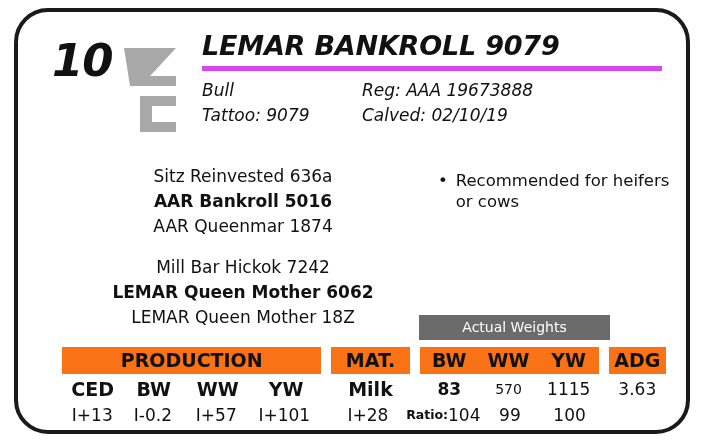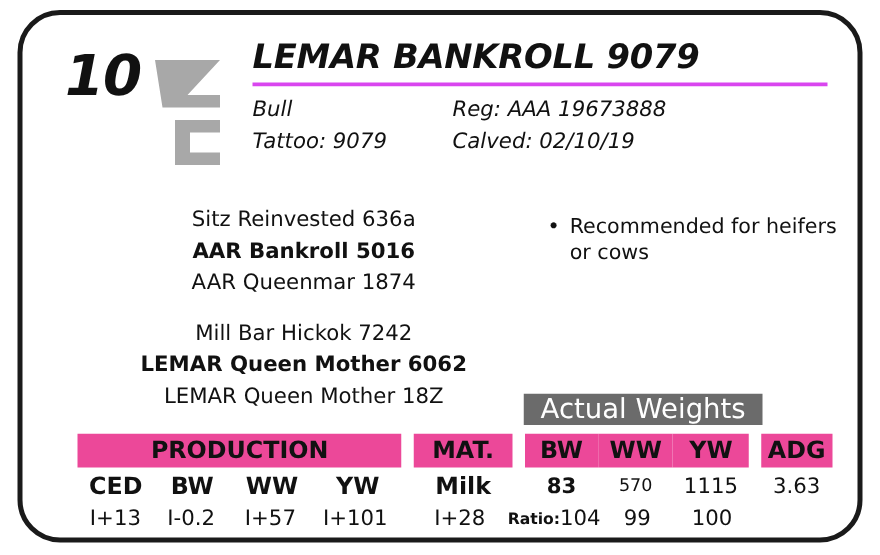--- a/index.html
+++ b/index.html
@@ -56,21 +56,21 @@
     position: absolute;
     left: 150px;
     top: 0px;
     width: 460px;
   }
   .animal-name {
     font-size: 27px;
     font-weight: bold;
     letter-spacing: -0.2px;
     padding-bottom: 5px;
-    border-bottom: 3px solid #d946ef;
+    border-bottom: 5px solid #d946ef;
     white-space: nowrap;
   }
   .hdr-grid {
     display: flex;
     margin-top: 7px;
     font-size: 17px;
   }
   .hdr-col-1 { width: 160px; }
   .hdr-col-2 { width: 300px; }
   .hdr-grid .line { line-height: 25px; white-space: nowrap; }
@@ -105,37 +105,37 @@
 
   
   .actual-weights-hdr {
     position: absolute;
     left: 401px;
     top: 303px;
     width: 191px;
     height: 25px;
     background: #6b6b6b;
     color: #ffffff;
-    font-size: 22px;
+    font-size: 14px;
     text-align: center;
     line-height: 25px;
   }
   .tablearea {
     position: absolute;
     left: 44px;
     top: 335px;
     width: 604px;
     height: 78px;
   }
   .bandrow {
     display: flex;
     height: 27px;
   }
   .band {
-    background: #ec4899;
+    background: #f97316;
     font-weight: bold;
     font-size: 19px;
     text-align: center;
     line-height: 27px;
   }
   .gap { background: transparent; }
   .datarow {
     display: flex;
     height: 26px;
     margin-top: 2px;

